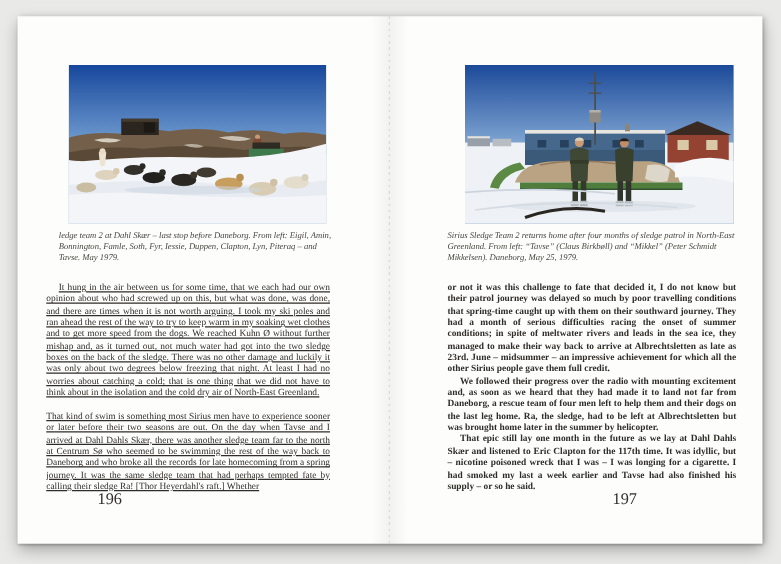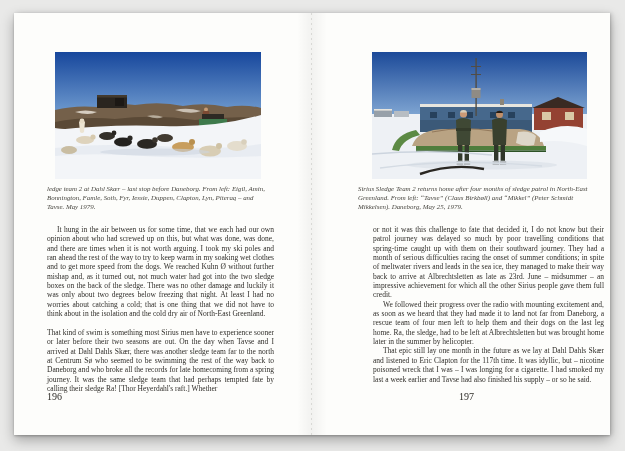--- a/index.html
+++ b/index.html
@@ -13,26 +13,26 @@
           background:repeating-linear-gradient(to bottom,#d9d9d6 0 2px,#f3f3f0 2px 5px);}
   .photo{position:absolute;overflow:hidden;background:#9db6d2;}
   .photo svg{display:block;width:100%;height:100%;}
   .photo-left{left:41px;top:39px;width:206px;height:127px;}
   .photo-right{left:358px;top:39px;width:215px;height:127px;}
   .caption{position:absolute;font-style:italic;font-size:6.9px;line-height:8.8px;color:#47453f;
            text-align:left;}
   .caption-left{left:33px;top:172px;width:224px;}
   .caption-right{left:344px;top:172px;width:231px;}
   .bodycol{position:absolute;font-size:7.5px;line-height:9.35px;color:#2f2d29;text-align:justify;}
-  .body-left{left:33px;top:212px;width:227px;}
-  .body-right{left:359px;top:212px;width:231px;}
+  .body-left{left:23px;top:212px;width:227px;text-decoration:underline;}
+  .body-right{left:344px;top:212px;width:231px;font-weight:bold;}
   .bodycol p{margin:0;}
   .bodycol p.indent{text-indent:10px;}
   .bodycol p.section-start{margin-top:9.4px;text-indent:0;}
-  .pageno{position:absolute;font-size:10px;color:#2f2d29;}
+  .pageno{position:absolute;font-size:13px;color:#2f2d29;margin-left:31px;}
   .pageno-left{left:33px;top:378px;width:60px;text-align:left;}
   .pageno-right{left:445px;top:378px;width:130px;}
 </style>
 </head>
 <body>
 
 <div class="viewport">
   <div class="spread">
 
     <div>

